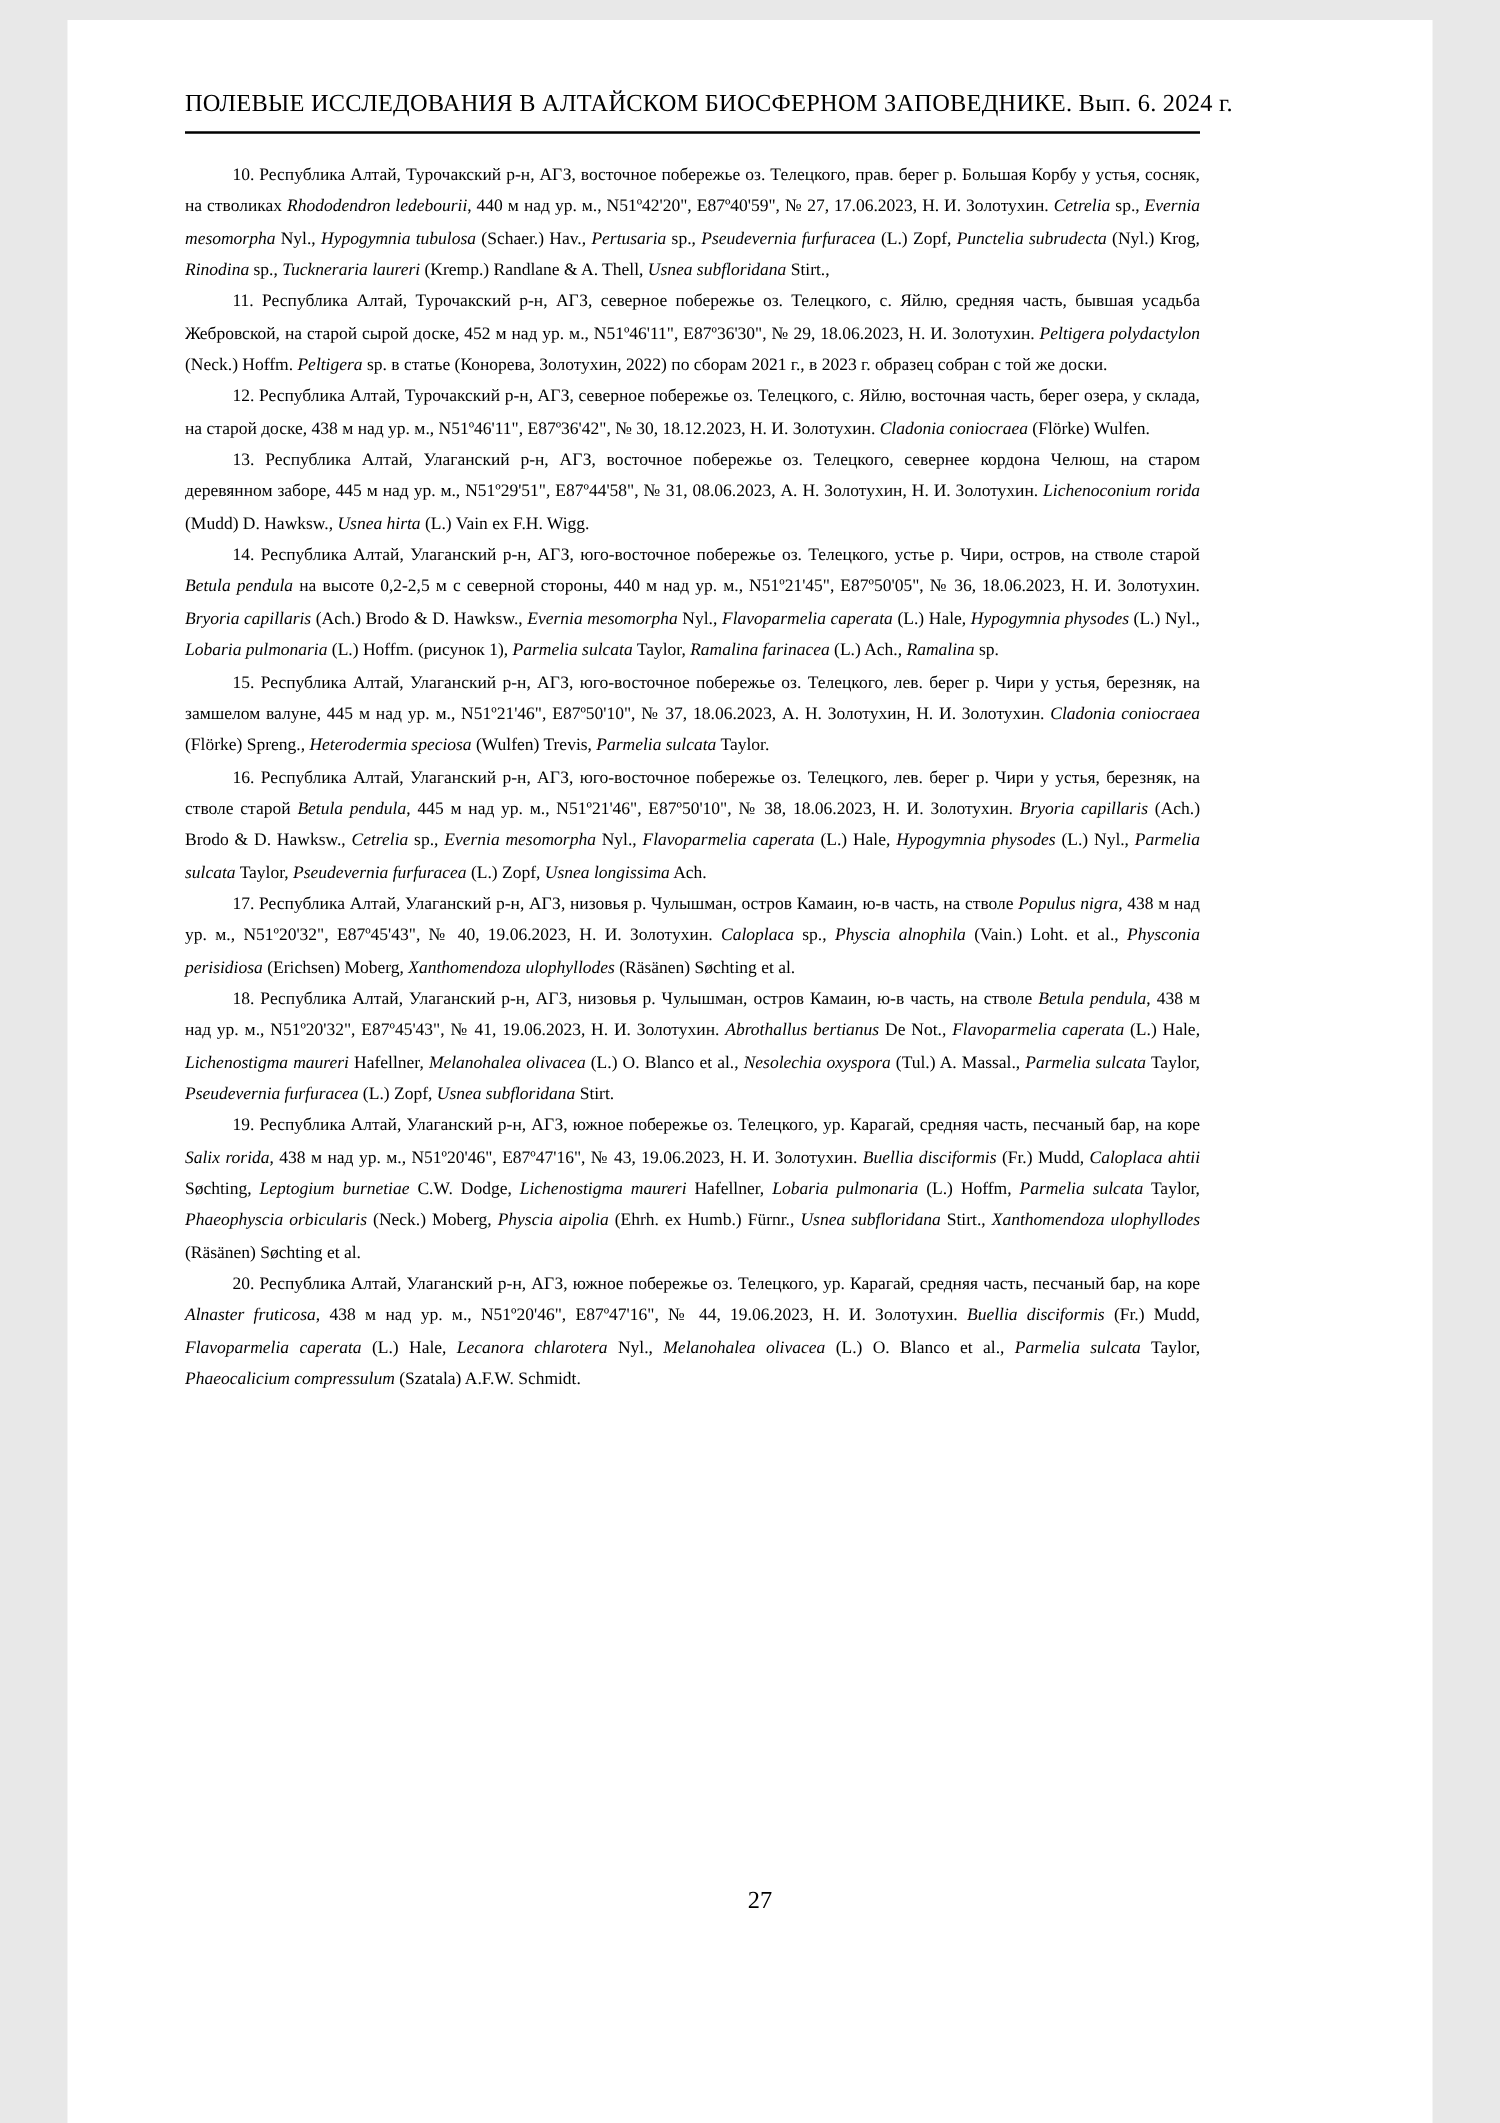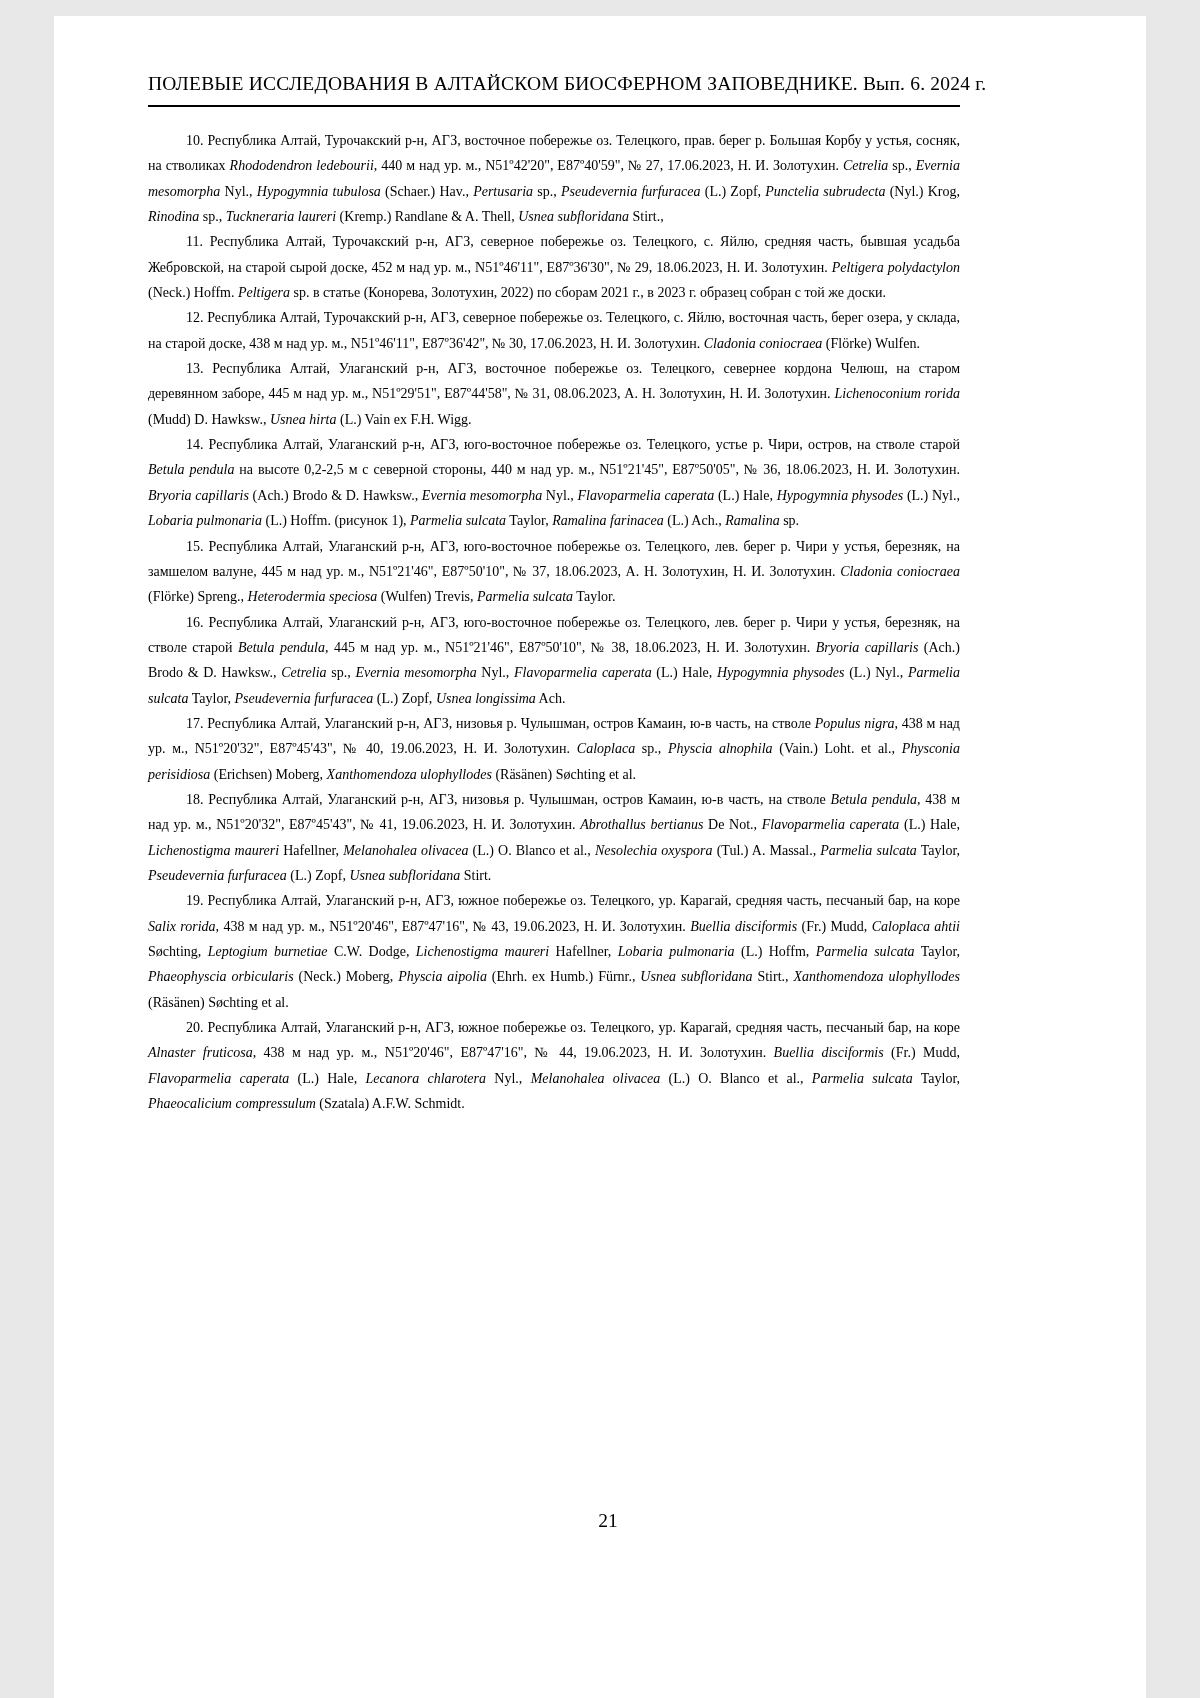--- a/index.html
+++ b/index.html
@@ -47,27 +47,27 @@
 </style>
 </head>
 <body>
 
 <div class="page">
   <div class="running-header">ПОЛЕВЫЕ ИССЛЕДОВАНИЯ В АЛТАЙСКОМ БИОСФЕРНОМ ЗАПОВЕДНИКЕ. Вып. 6. 2024 г.</div>
 
   <div class="document-body">
       <p class="para"><span>10. Республика Алтай, Турочакский р-н, АГЗ, восточное побережье оз. Телецкого, прав. берег р. Большая Корбу у устья, сосняк, на стволиках </span><i>Rhododendron ledebourii</i><span>, 440 м над ур. м., N51º42'20", E87º40'59", № 27, 17.06.2023, Н. И. Золотухин. </span><i>Cetrelia</i><span> sp., </span><i>Evernia mesomorpha</i><span> Nyl., </span><i>Hypogymnia tubulosa</i><span> (Schaer.) Hav., </span><i>Pertusaria</i><span> sp., </span><i>Pseudevernia furfuracea</i><span> (L.) Zopf, </span><i>Punctelia subrudecta</i><span> (Nyl.) Krog, </span><i>Rinodina</i><span> sp., </span><i>Tuckneraria laureri</i><span> (Kremp.) Randlane &amp; A. Thell, </span><i>Usnea subfloridana</i><span> Stirt.,</span></p>
       <p class="para"><span>11. Республика Алтай, Турочакский р-н, АГЗ, северное побережье оз. Телецкого, с. Яйлю, средняя часть, бывшая усадьба Жебровской, на старой сырой доске, 452 м над ур. м., N51º46'11", E87º36'30", № 29, 18.06.2023, Н. И. Золотухин. </span><i>Peltigera polydactylon</i><span> (Neck.) Hoffm. </span><i>Peltigera</i><span> sp. в статье (Конорева, Золотухин, 2022) по сборам 2021 г., в 2023 г. образец собран с той же доски.</span></p>
-      <p class="para"><span>12. Республика Алтай, Турочакский р-н, АГЗ, северное побережье оз. Телецкого, с. Яйлю, восточная часть, берег озера, у склада, на старой доске, 438 м над ур. м., N51º46'11", E87º36'42", № 30, 17.06.2023, Н. И. Золотухин. </span><i>Cladonia coniocraea</i><span> (Flörke) Wulfen.</span></p>
+      <p class="para"><span>12. Республика Алтай, Турочакский р-н, АГЗ, северное побережье оз. Телецкого, с. Яйлю, восточная часть, берег озера, у склада, на старой доске, 438 м над ур. м., N51º46'11", E87º36'42", № 30, 18.12.2023, Н. И. Золотухин. </span><i>Cladonia coniocraea</i><span> (Flörke) Wulfen.</span></p>
       <p class="para"><span>13. Республика Алтай, Улаганский р-н, АГЗ, восточное побережье оз. Телецкого, севернее кордона Челюш, на старом деревянном заборе, 445 м над ур. м., N51º29'51", E87º44'58", № 31, 08.06.2023, А. Н. Золотухин, Н. И. Золотухин. </span><i>Lichenoconium rorida</i><span> (Mudd) D. Hawksw., </span><i>Usnea hirta</i><span> (L.) Vain ex F.H. Wigg.</span></p>
       <p class="para"><span>14. Республика Алтай, Улаганский р-н, АГЗ, юго-восточное побережье оз. Телецкого, устье р. Чири, остров, на стволе старой </span><i>Betula pendula</i><span> на высоте 0,2-2,5 м с северной стороны, 440 м над ур. м., N51º21'45", E87º50'05", № 36, 18.06.2023, Н. И. Золотухин. </span><i>Bryoria capillaris</i><span> (Ach.) Brodo &amp; D. Hawksw., </span><i>Evernia mesomorpha</i><span> Nyl., </span><i>Flavoparmelia caperata</i><span> (L.) Hale, </span><i>Hypogymnia physodes</i><span> (L.) Nyl., </span><i>Lobaria pulmonaria</i><span> (L.) Hoffm. (рисунок 1), </span><i>Parmelia sulcata</i><span> Taylor, </span><i>Ramalina farinacea</i><span> (L.) Ach., </span><i>Ramalina</i><span> sp.</span></p>
       <p class="para"><span>15. Республика Алтай, Улаганский р-н, АГЗ, юго-восточное побережье оз. Телецкого, лев. берег р. Чири у устья, березняк, на замшелом валуне, 445 м над ур. м., N51º21'46", E87º50'10", № 37, 18.06.2023, А. Н. Золотухин, Н. И. Золотухин. </span><i>Cladonia coniocraea</i><span> (Flörke) Spreng., </span><i>Heterodermia speciosa</i><span> (Wulfen) Trevis, </span><i>Parmelia sulcata</i><span> Taylor.</span></p>
       <p class="para"><span>16. Республика Алтай, Улаганский р-н, АГЗ, юго-восточное побережье оз. Телецкого, лев. берег р. Чири у устья, березняк, на стволе старой </span><i>Betula pendula</i><span>, 445 м над ур. м., N51º21'46", E87º50'10", № 38, 18.06.2023, Н. И. Золотухин. </span><i>Bryoria capillaris</i><span> (Ach.) Brodo &amp; D. Hawksw., </span><i>Cetrelia</i><span> sp., </span><i>Evernia mesomorpha</i><span> Nyl., </span><i>Flavoparmelia caperata</i><span> (L.) Hale, </span><i>Hypogymnia physodes</i><span> (L.) Nyl., </span><i>Parmelia sulcata</i><span> Taylor, </span><i>Pseudevernia furfuracea</i><span> (L.) Zopf, </span><i>Usnea longissima</i><span> Ach.</span></p>
       <p class="para"><span>17. Республика Алтай, Улаганский р-н, АГЗ, низовья р. Чулышман, остров Камаин, ю-в часть, на стволе </span><i>Populus nigra</i><span>, 438 м над ур. м., N51º20'32", E87º45'43", № 40, 19.06.2023, Н. И. Золотухин. </span><i>Caloplaca</i><span> sp., </span><i>Physcia alnophila</i><span> (Vain.) Loht. et al., </span><i>Physconia perisidiosa</i><span> (Erichsen) Moberg, </span><i>Xanthomendoza ulophyllodes</i><span> (Räsänen) Søchting et al.</span></p>
       <p class="para"><span>18. Республика Алтай, Улаганский р-н, АГЗ, низовья р. Чулышман, остров Камаин,  ю-в часть, на стволе </span><i>Betula pendula</i><span>, 438 м над ур. м., N51º20'32", E87º45'43", № 41, 19.06.2023, Н. И. Золотухин. </span><i>Abrothallus bertianus</i><span> De Not., </span><i>Flavoparmelia caperata</i><span> (L.) Hale, </span><i>Lichenostigma maureri</i><span> Hafellner, </span><i>Melanohalea olivacea</i><span> (L.) O. Blanco et al., </span><i>Nesolechia oxyspora</i><span> (Tul.) A. Massal., </span><i>Parmelia sulcata</i><span> Taylor, </span><i>Pseudevernia furfuracea</i><span> (L.) Zopf, </span><i>Usnea subfloridana</i><span> Stirt.</span></p>
       <p class="para"><span>19. Республика Алтай, Улаганский р-н, АГЗ, южное побережье оз. Телецкого, ур. Карагай, средняя часть, песчаный бар, на коре </span><i>Salix rorida</i><span>, 438 м над ур. м., N51º20'46", E87º47'16", № 43, 19.06.2023, Н. И. Золотухин. </span><i>Buellia disciformis</i><span> (Fr.) Mudd, </span><i>Caloplaca ahtii</i><span> Søchting, </span><i>Leptogium burnetiae</i><span> C.W. Dodge, </span><i>Lichenostigma maureri</i><span> Hafellner, </span><i>Lobaria pulmonaria</i><span> (L.) Hoffm, </span><i>Parmelia sulcata</i><span> Taylor, </span><i>Phaeophyscia orbicularis</i><span> (Neck.) Moberg, </span><i>Physcia aipolia</i><span> (Ehrh. ex Humb.) Fürnr., </span><i>Usnea subfloridana</i><span> Stirt., </span><i>Xanthomendoza ulophyllodes</i><span> (Räsänen) Søchting et al.</span></p>
       <p class="para"><span>20. Республика Алтай, Улаганский р-н, АГЗ, южное побережье оз. Телецкого, ур. Карагай, средняя часть, песчаный бар, на коре </span><i>Alnaster fruticosa</i><span>, 438 м над ур. м., N51º20'46", E87º47'16", № 44, 19.06.2023, Н. И. Золотухин. </span><i>Buellia disciformis</i><span> (Fr.) Mudd, </span><i>Flavoparmelia caperata</i><span> (L.) Hale, </span><i>Lecanora chlarotera</i><span> Nyl., </span><i>Melanohalea olivacea</i><span> (L.) O. Blanco et al., </span><i>Parmelia sulcata</i><span> Taylor, </span><i>Phaeocalicium compressulum</i><span> (Szatala) A.F.W. Schmidt.</span></p>
     </div>
 
   <div class="page-footer">
-    <span>21</span>
+    <span>27</span>
   </div>
 </div>
 
 </body></html>

